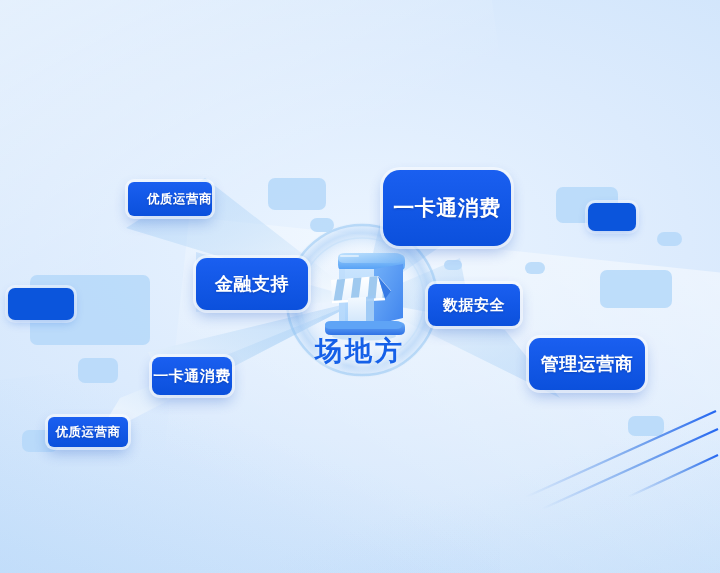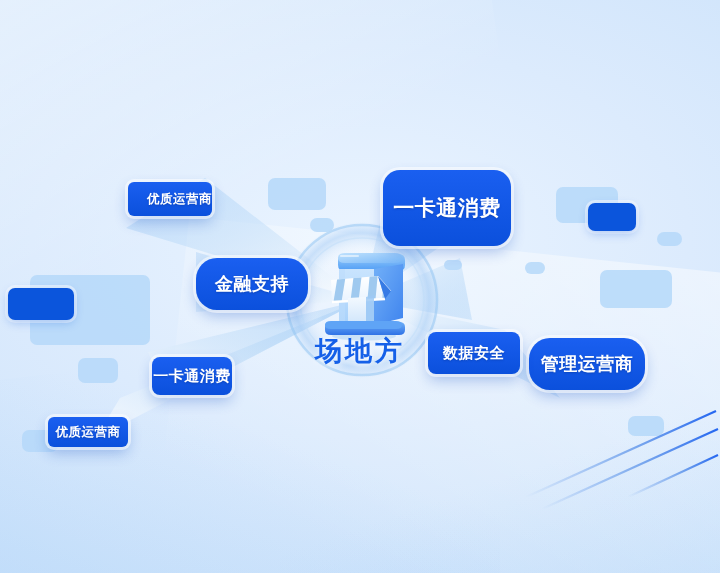--- a/index.html
+++ b/index.html
@@ -42,21 +42,21 @@
   
   .chip{
     position:absolute;display:flex;align-items:center;justify-content:center;
     background:linear-gradient(180deg,#1a5ff0 0%,#0b50dc 100%);
     color:#fff;font-weight:700;letter-spacing:.5px;
     border-radius:8px;white-space:nowrap;
     box-shadow:0 0 0 3px rgba(255,255,255,.55), 0 6px 14px rgba(12,73,193,.30);
     text-shadow:0 1px 2px rgba(0,40,120,.35);
   }
   .chip.xl{font-size:21px;border-radius:17px;}
-  .chip.lg{font-size:18px;border-radius:21px;}
+  .chip.lg{font-size:18px;border-radius:11px;}
   .chip.md{font-size:15px;border-radius:8px;}
   .chip.sm{font-size:12.5px;border-radius:6px;}
 
   
   #center-node{position:absolute;left:0;top:0;width:720px;height:517px;pointer-events:none;border-radius:21px;}
   #shop-icon{position:absolute;left:310px;top:243px;width:106px;height:100px;}
   #center-title{
     position:absolute;left:0;top:333px;width:720px;text-align:center;
     font-size:27px;font-weight:700;color:#1560e8;letter-spacing:3px;
     text-shadow:0 2px 6px rgba(255,255,255,.9);
@@ -212,21 +212,21 @@
   <div id="chip-layer">
       <div class="chip xl" style="left: 383px; top: 170px; width: 128px; height: 76px;">
         <span>一卡通消费</span>
       </div>
       <div class="chip lg" style="left: 196px; top: 258px; width: 112px; height: 52px;">
         <span>金融支持</span>
       </div>
       <div class="chip lg" style="left: 529px; top: 338px; width: 116px; height: 52px;">
         <span>管理运营商</span>
       </div>
-      <div class="chip md" style="left: 428px; top: 284px; width: 92px; height: 42px; margin-top: 48px;">
+      <div class="chip md" style="left: 428px; top: 284px; width: 92px; height: 42px;">
         <span>数据安全</span>
       </div>
       <div class="chip sm" style="left: 128px; top: 182px; width: 84px; height: 34px; justify-content: flex-end;">
         <span>优质运营商</span>
       </div>
       <div class="chip md" style="left: 152px; top: 357px; width: 80px; height: 38px;">
         <span>一卡通消费</span>
       </div>
       <div class="chip sm" style="left: 48px; top: 417px; width: 80px; height: 30px;">
         <span>优质运营商</span>

